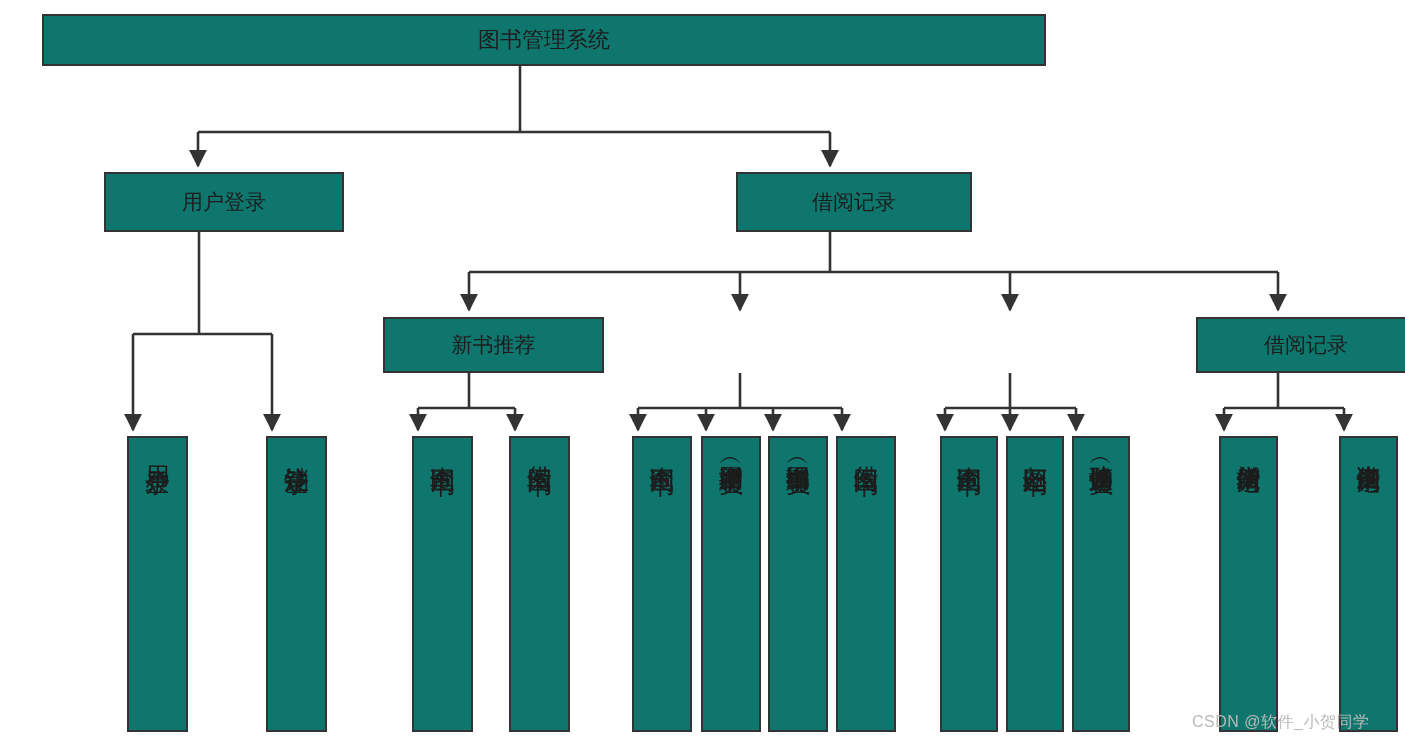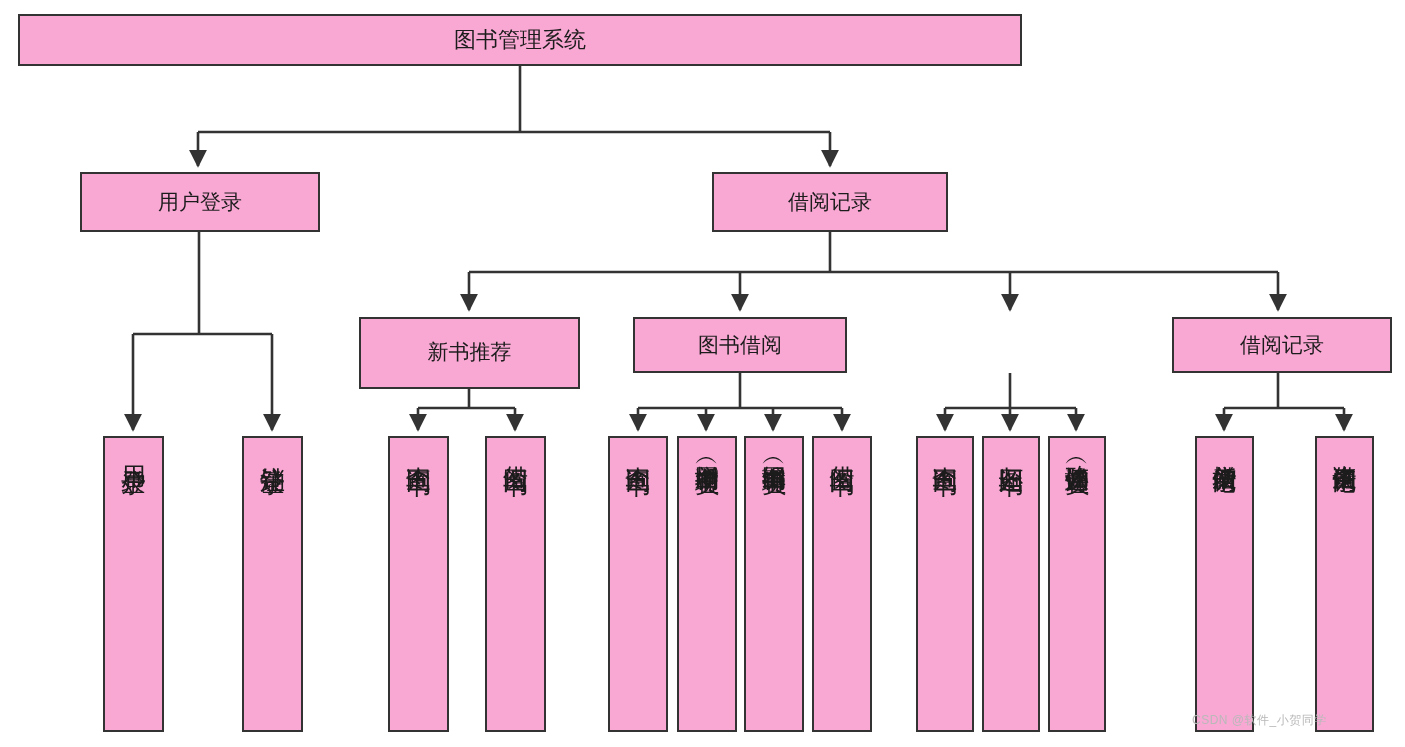--- a/index.html
+++ b/index.html
@@ -23,26 +23,27 @@
     position: absolute;
     left: 0;
     top: 0;
     width: 1405px;
     height: 747px;
     pointer-events: none;
   }
   .node {
     position: absolute;
     box-sizing: border-box;
-    background: #f9a8d4;
+    background: #0f766e;
     border: 2px solid #333333;
     display: flex;
     align-items: center;
     justify-content: center;
     z-index: 2;
+    margin-left: 24px;
   }
   .node-label {
     display: block;
     text-align: center;
     line-height: 1.12;
     color: #1c1c1c;
     white-space: nowrap;
   }
   
   .node.h .node-label {
@@ -64,21 +65,21 @@
     line-height: 1;
     letter-spacing: 2px;
     white-space: nowrap;
   }
   .node.v.tall .node-label {
     font-size: 24px;
     letter-spacing: 1px;
   }
   .watermark {
     position: absolute;
-    font-size: 12px;
+    font-size: 16px;
     color: #b9b9b9;
     letter-spacing: 0.5px;
     white-space: nowrap;
     z-index: 5;
     font-family: "Liberation Sans", "DejaVu Sans", sans-serif;
   }
 </style>
 </head>
 <body>
 
@@ -138,25 +139,22 @@
     <span class="node-label">图书管理系统</span>
   </div>
 
   <div class="node h" style="left:80px; top:172px; width:240px; height:60px;">
     <span class="node-label">用户登录</span>
   </div>
   <div class="node h" style="left:712px; top:172px; width:236px; height:60px;">
     <span class="node-label">借阅记录</span>
   </div>
 
-  <div class="node h" style="left:359px; top:317px; width:221px; height:72px;font-family:Liberation Serif, serif;">
+  <div class="node h" style="left:359px; top:317px; width:221px; height:56px;">
     <span class="node-label">新书推荐</span>
-  </div>
-  <div class="node h" style="left:633px; top:317px; width:214px; height:56px;">
-    <span class="node-label">图书借阅</span>
   </div>
   <div class="node h" style="left:1172px; top:317px; width:220px; height:56px;">
     <span class="node-label">借阅记录</span>
   </div>
 
   <div class="node v" style="left:103px; top:436px; width:61px; height:296px;">
     <span class="node-label">用户登录</span>
   </div>
   <div class="node v" style="left:242px; top:436px; width:61px; height:296px;">
     <span class="node-label">注销登录</span>

